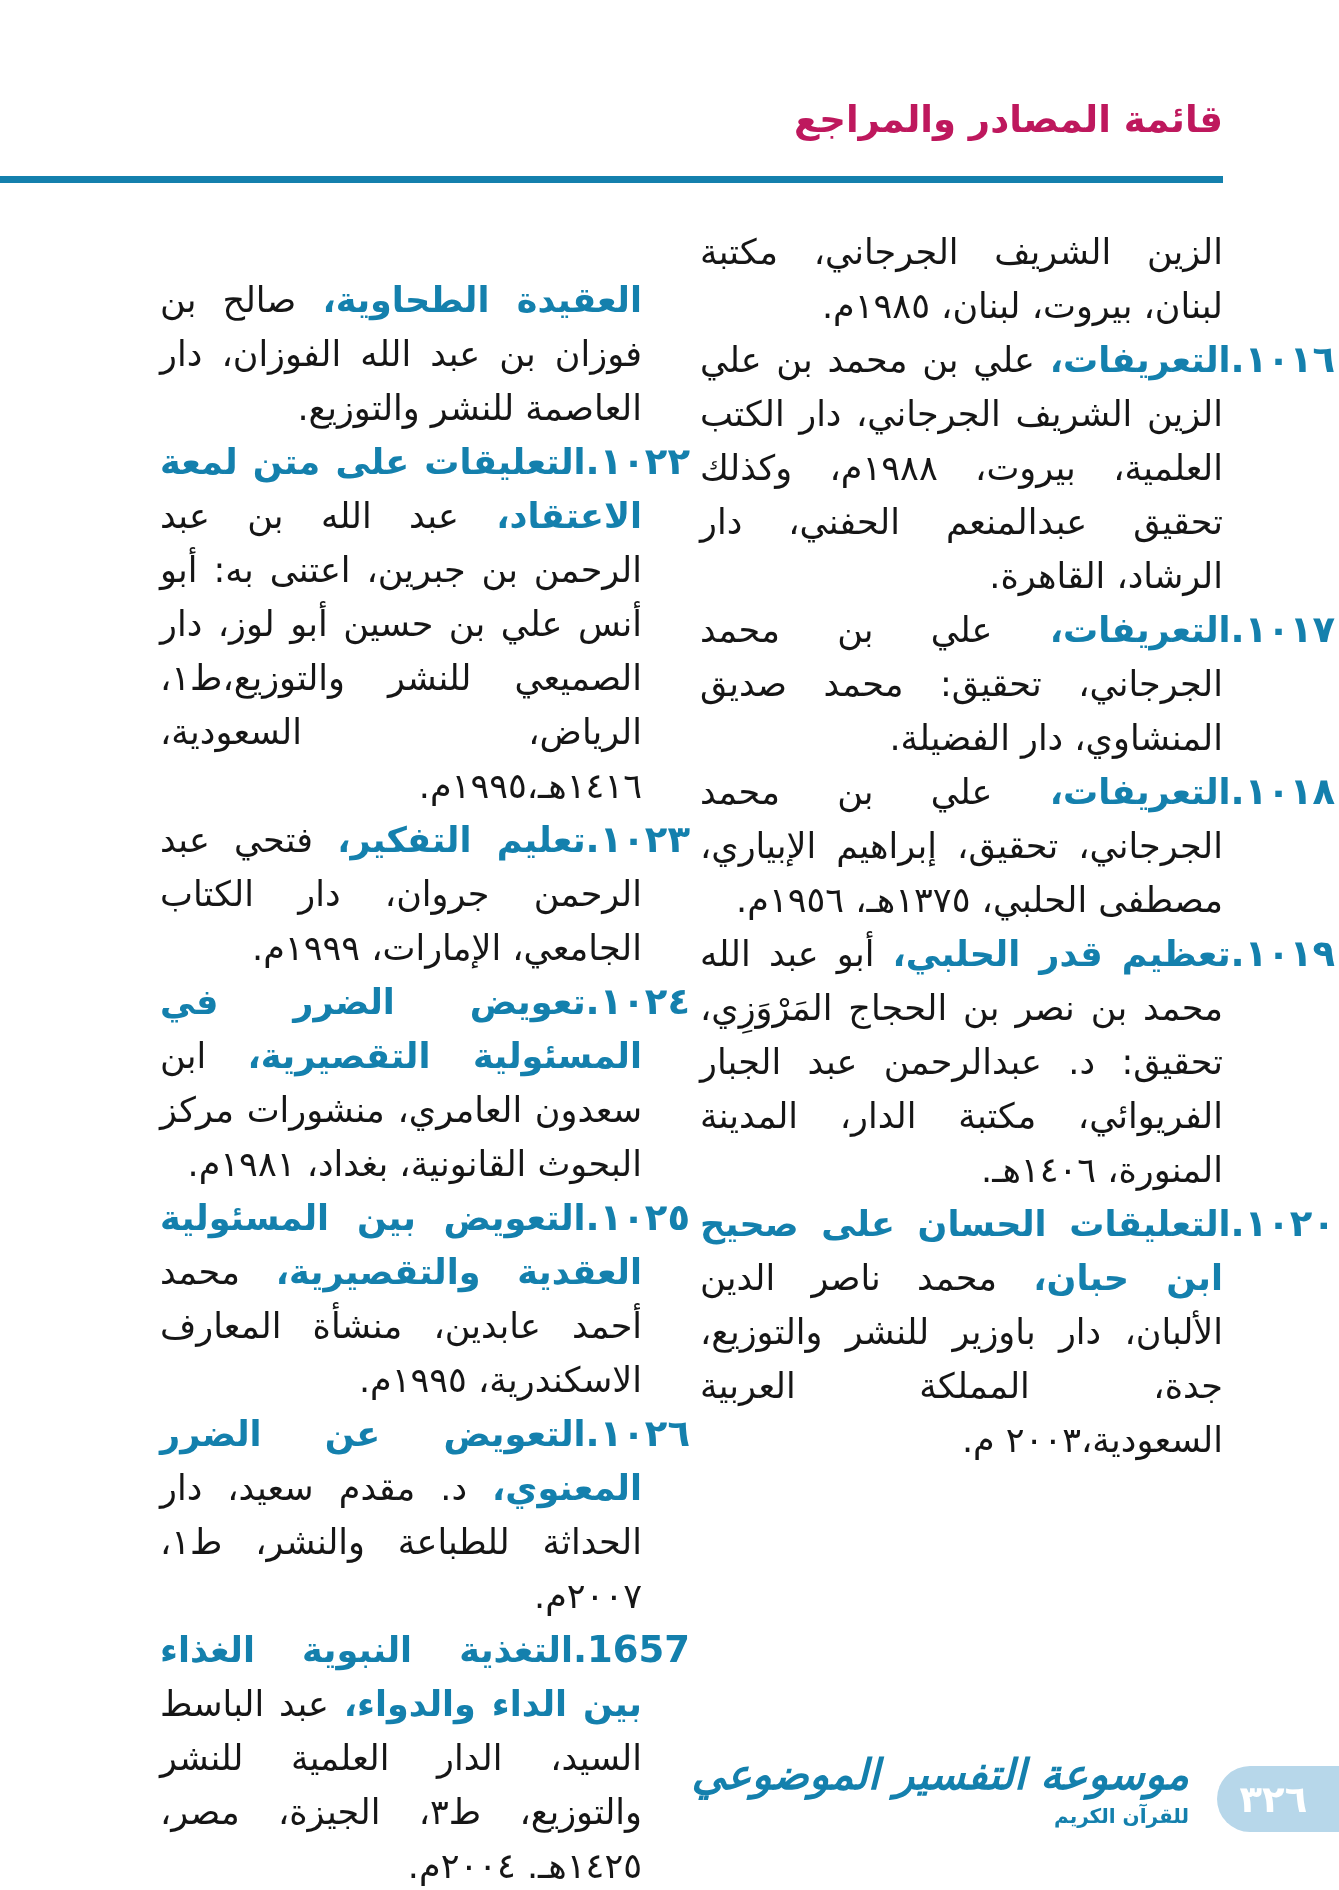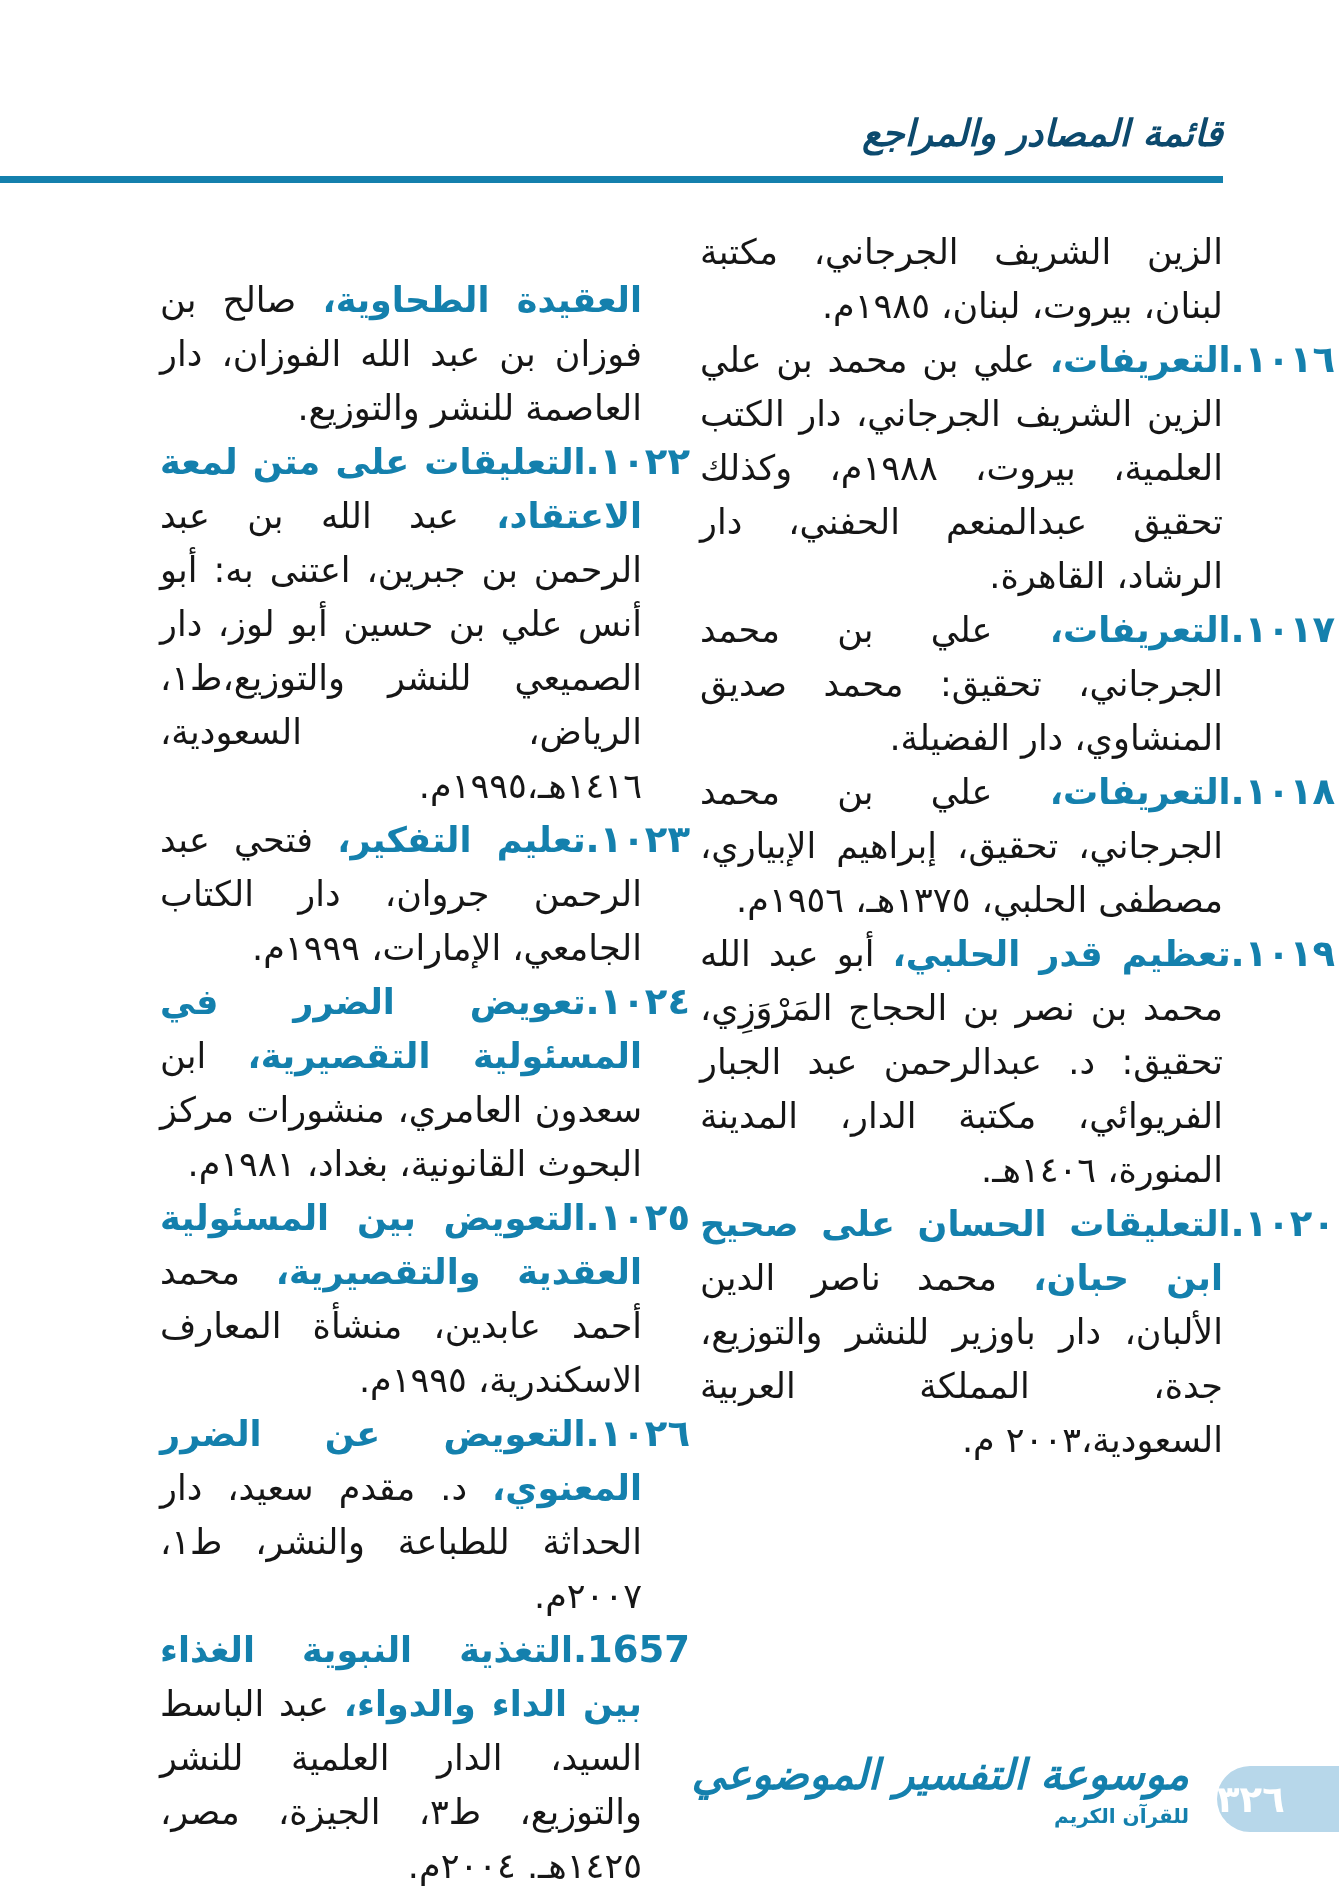--- a/index.html
+++ b/index.html
@@ -10,26 +10,25 @@
     background: #ffffff;
     overflow: hidden;
     direction: rtl;
     font-family: "DejaVu Sans", sans-serif;
     color: #161616;
   }
 
   
   .header-title {
     position: absolute;
-    top: 112px;
+    top: 98px;
     right: 116px;
     font-size: 37px;
     font-weight: bold;
-    font-style: italic;
-    color: #0c4a6e;
+    color: #be185d;
     white-space: nowrap;
     letter-spacing: 0.02em;
   }
   .header-rule {
     position: absolute;
     top: 176px;
     left: 0;
     width: 1223px;
     height: 7px;
     background: #1480AD;
@@ -88,21 +87,21 @@
     left: 1217px;        
     width: 122px;
     height: 66px;
     background: #B7D7EA;
     border-radius: 0 33px 33px 0; 
     display: flex;
     align-items: center;
     justify-content: center;
   }
   
-  .page-badge { border-radius: 33px 0 0 33px; justify-content: flex-end; }
+  .page-badge { border-radius: 33px 0 0 33px; }
   .page-badge .num {
     color: #ffffff;
     font-size: 37px;
     font-weight: bold;
     letter-spacing: 0.25em;
     margin-right: 0.25em; 
   }
 </style>
 </head>
 <body>

